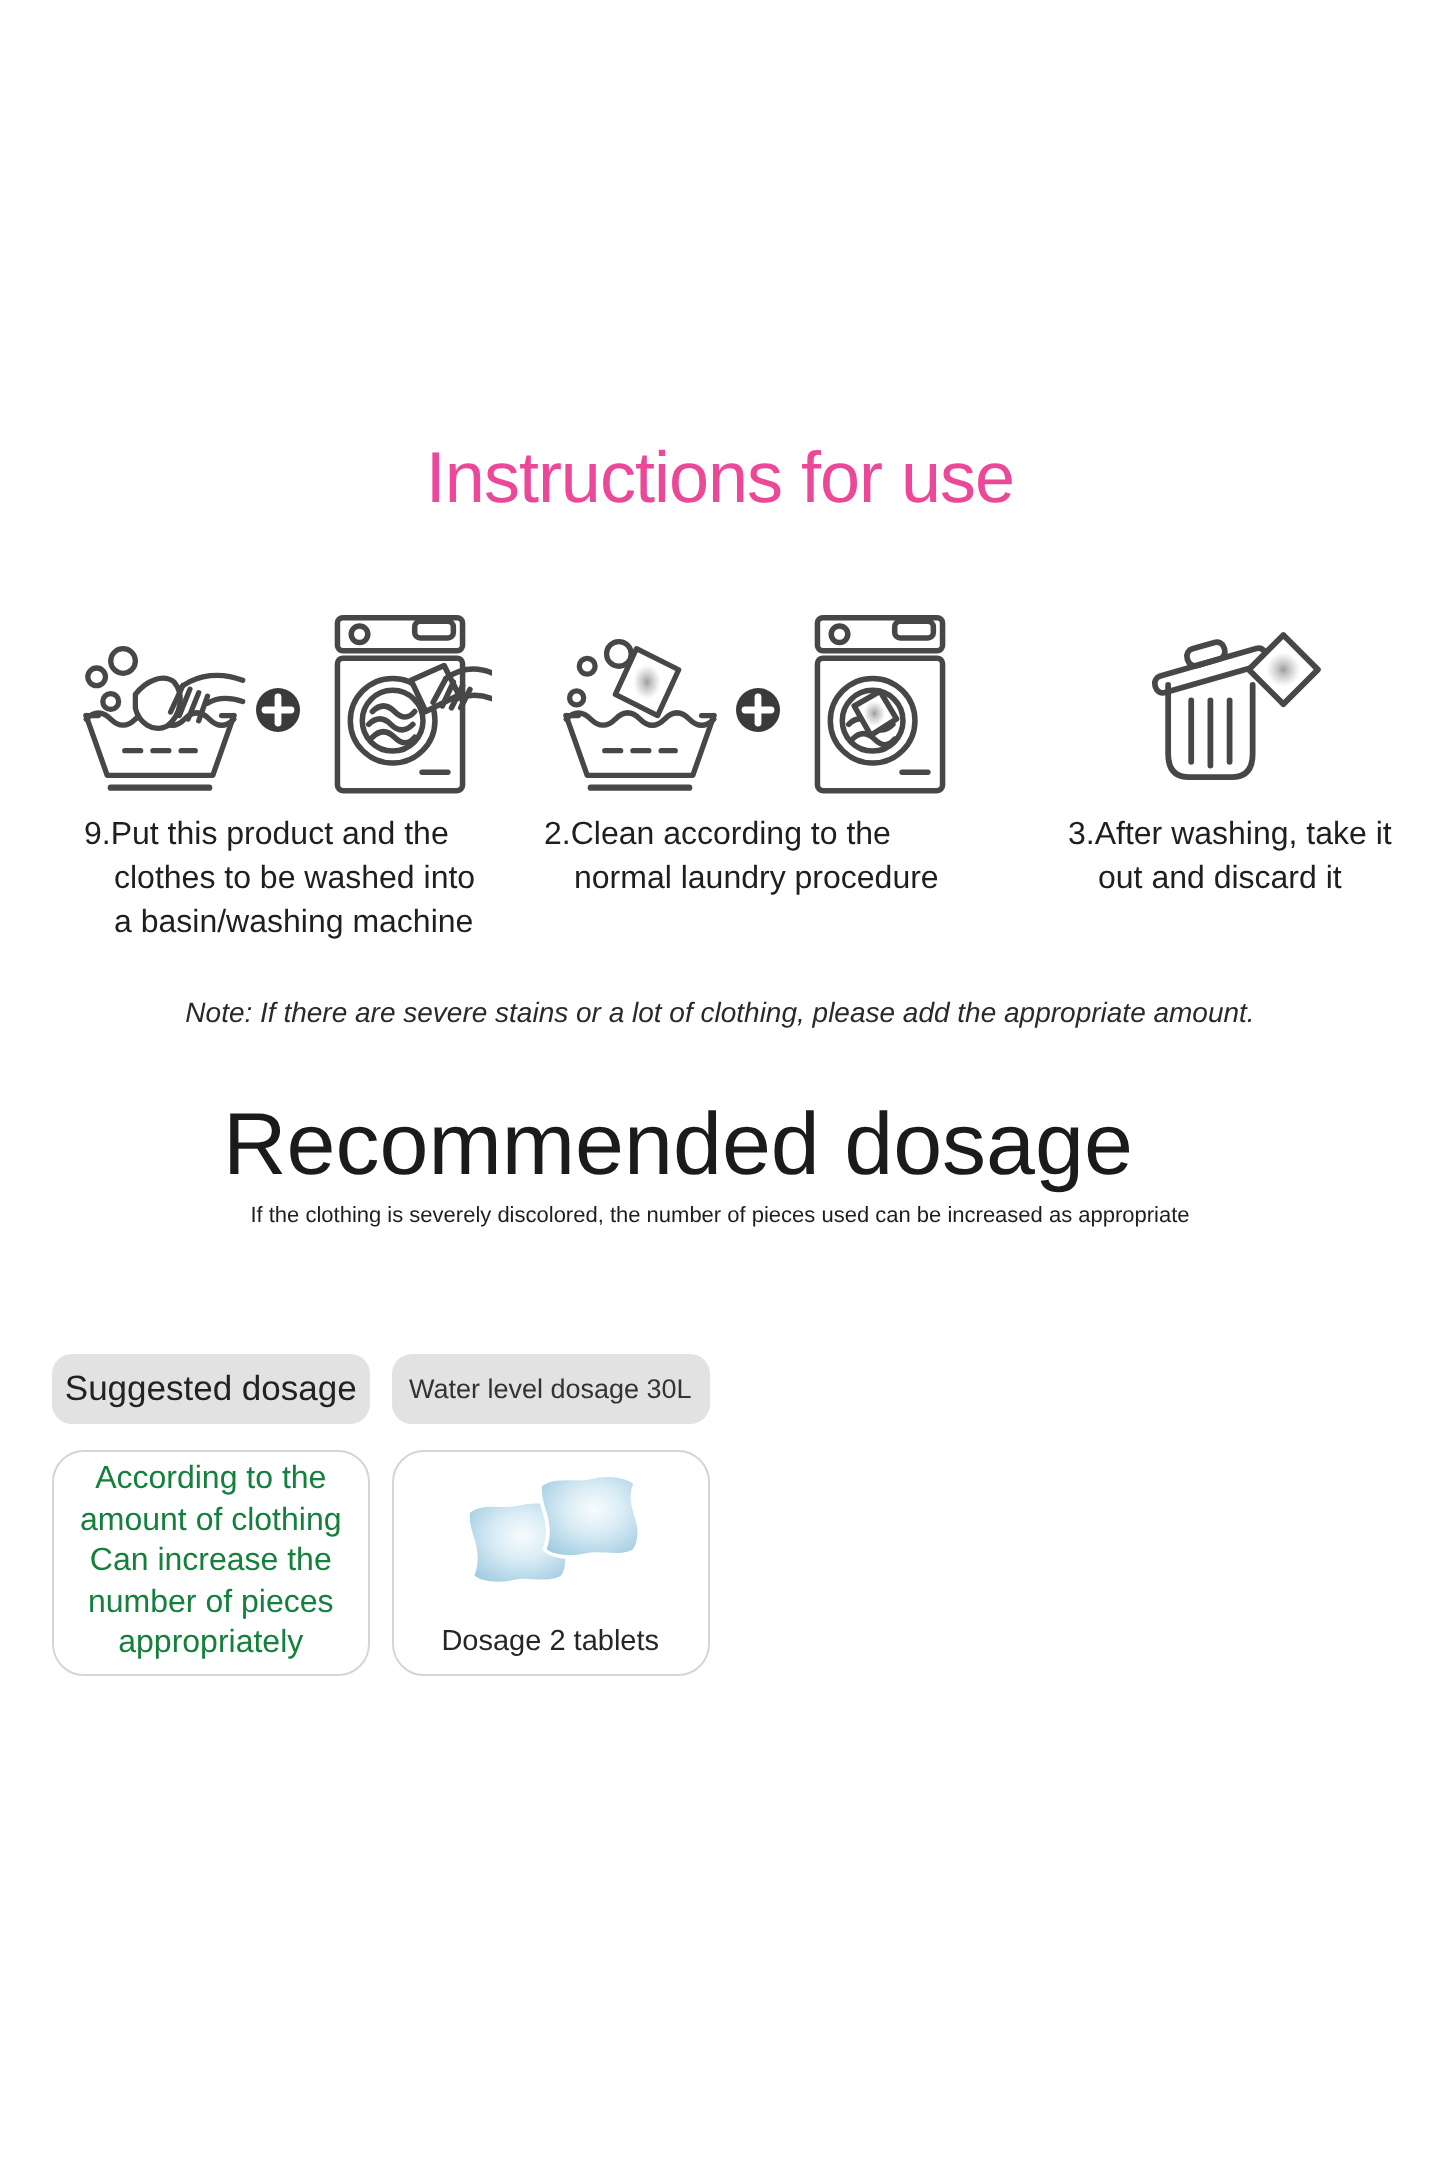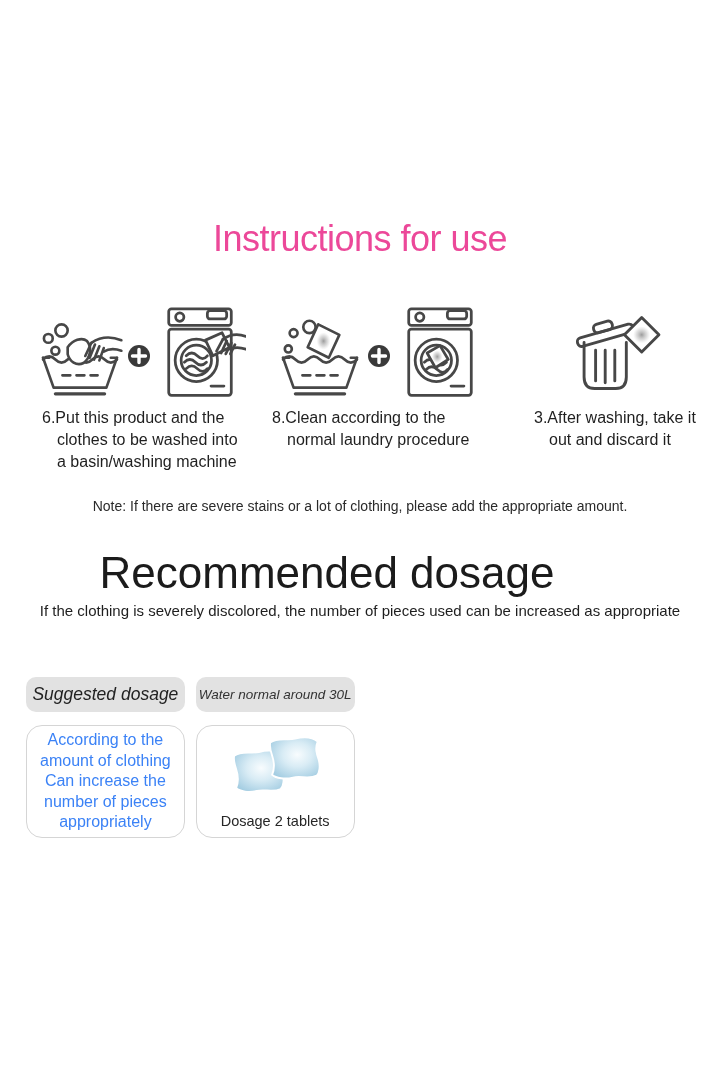--- a/index.html
+++ b/index.html
@@ -20,50 +20,50 @@
   .ig2 { left:276px; width:210px; }
   .ig3 { left:545px; width:130px; }
   .plus-wrap { margin-bottom:30px; }
   .steps { position:absolute; top:407px; font-size:16px; line-height:22px;
     color:#1f1f1f; white-space:pre-line; padding-left:15px; text-indent:-15px; }
   .s1 { left:42px;  width:232px; }
   .s2 { left:272px; width:238px; }
   .s3 { left:510px; width:206px;margin-left:24px; }
   .note {
     position:absolute; top:498px; left:0; width:720px; text-align:center;
-    font-size:14px; color:#2a2a2a; white-space:nowrap;
+    font-size:14px; color:#2a2a2a; white-space:nowrap;font-style:italic;
   }
   .h2 {
-    position:absolute; top:548px; left:0; width:654px; text-align:center;
+    position:absolute; top:548px; left:12px; width:654px; text-align:center;
     font-size:44px; font-weight:300; color:#1b1b1b;
   }
   .subtitle {
     position:absolute; top:602px; left:0; width:720px; text-align:center;
-    font-size:15px; color:#1e1e1e; white-space:nowrap;
+    font-size:11px; color:#1e1e1e; white-space:nowrap;
   }
   .dosage-grid {
     position:absolute; left:26px; width:668px;
     display:grid; grid-template-columns:repeat(4,1fr); gap:11px;
   }
-  .grid-head { top:677px; height:35px;font-style:italic; }
+  .grid-head { top:677px; height:35px; }
   .grid-body { top:725px; height:113px; }
   .pill {
     background:#e2e2e2; border-radius:10px;
     display:flex; align-items:center; justify-content:center;
     font-size:13.5px; color:#333; white-space:nowrap;
   }
   .pill-main { font-size:17.5px; color:#222; }
   .card {
     position:relative; background:#fff; border:1.5px solid #d5d5d5;
     border-radius:16px;
   }
   .card-text {
     display:flex; align-items:center; justify-content:center;
     text-align:center; font-size:16px; line-height:20.5px;
-    white-space:pre-line; color:#3b82f6;
+    white-space:pre-line; color:#15803d;
   }
   .tablets-svg {
     position:absolute; top:7px; left:50%; transform:translateX(-50%);
     width:146px; height:74px;
   }
   .card-label {
     position:absolute; bottom:8px; left:0; width:100%; text-align:center;
     font-size:14.5px; color:#262626; white-space:nowrap;
   }
   .lineart { stroke:#474747; stroke-width:3; fill:none;
@@ -187,36 +187,36 @@
         <g transform="rotate(-16 50 30)">
           <rect x="20" y="26" width="60" height="9" rx="4"></rect>
           <rect x="40" y="17" width="20" height="9" rx="4"></rect>
         </g>
         <path d="M88,12 L106,30 L88,48 L70,30 Z" fill="#ffffff"></path>
         <ellipse cx="88" cy="30" rx="9" ry="9" fill="url(#ggray)" stroke="none"></ellipse>
       </g>
     </svg>
   </div>
 
-  <div class="steps s1">6.Put this product and the
+  <div class="steps s1">9.Put this product and the
 clothes to be washed into
 a basin/washing machine</div>
-  <div class="steps s2">8.Clean according to the
+  <div class="steps s2">2.Clean according to the
 normal laundry procedure</div>
   <div class="steps s3">3.After washing, take it
 out and discard it</div>
 
   <div class="note">Note: If there are severe stains or a lot of clothing, please add the appropriate amount.</div>
 
   <div class="h2">Recommended dosage</div>
   <div class="subtitle">If the clothing is severely discolored, the number of pieces used can be increased as appropriate</div>
 
   <div class="dosage-grid grid-head">
     <div class="pill pill-main">Suggested dosage</div>
-    <div class="pill">Water normal around 30L</div>
+    <div class="pill">Water level dosage 30L</div>
   </div>
 
   <div class="dosage-grid grid-body">
     <div class="card card-text">According to the
 amount of clothing
 Can increase the
 number of pieces
 appropriately</div>
 
     <div class="card">

